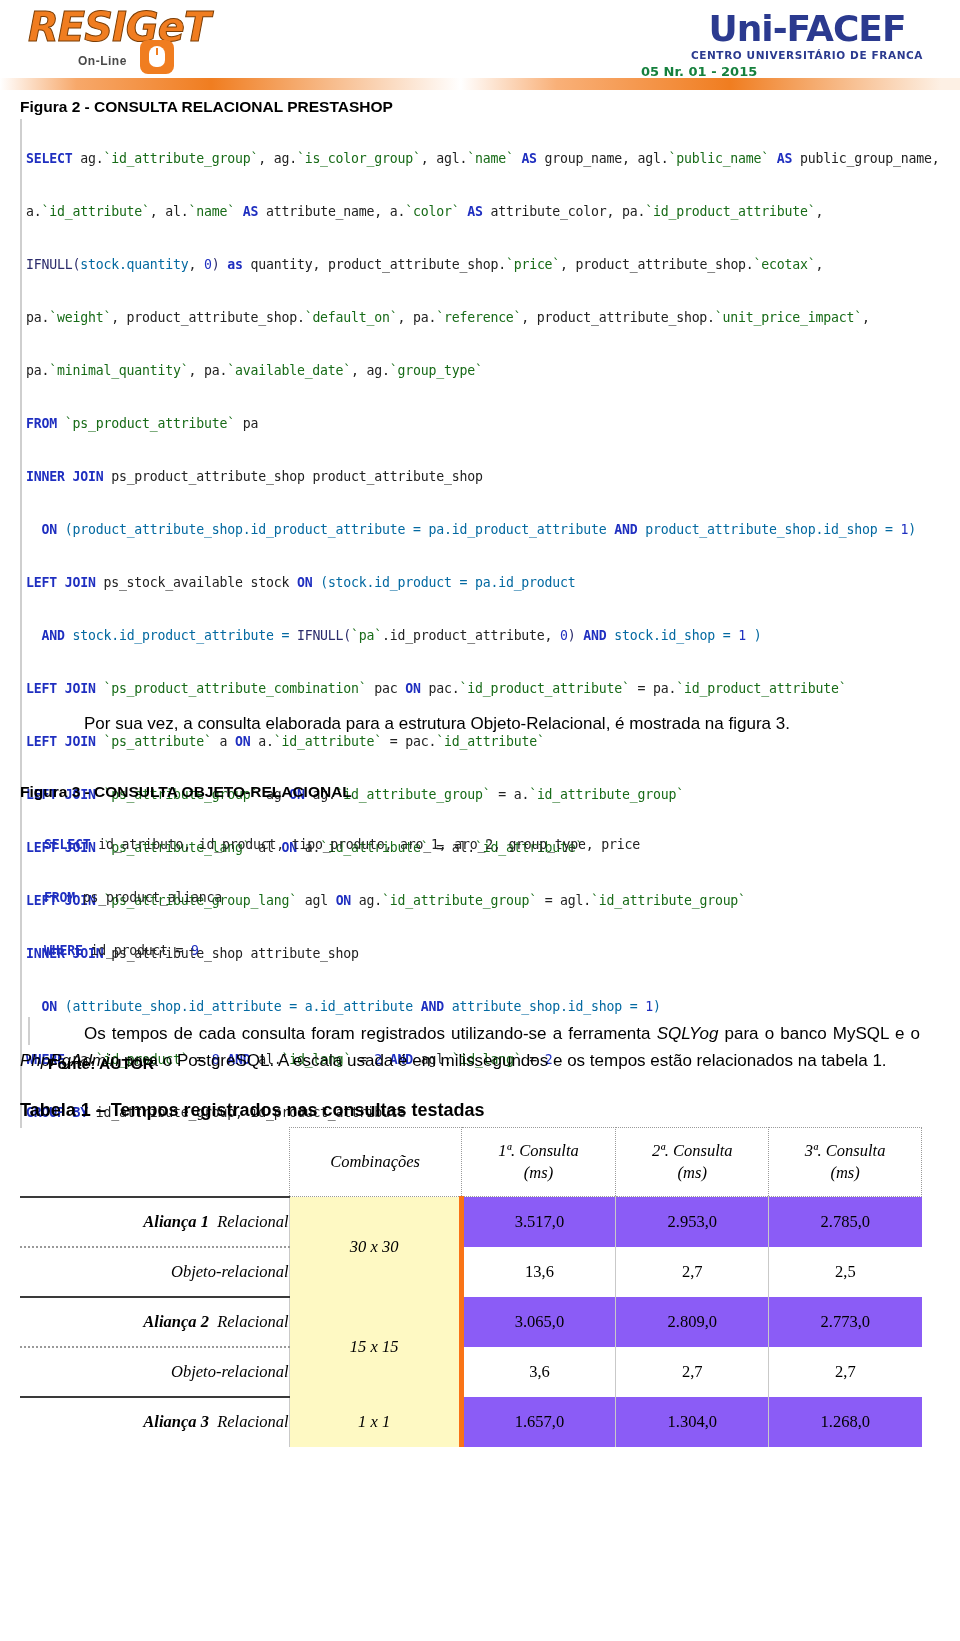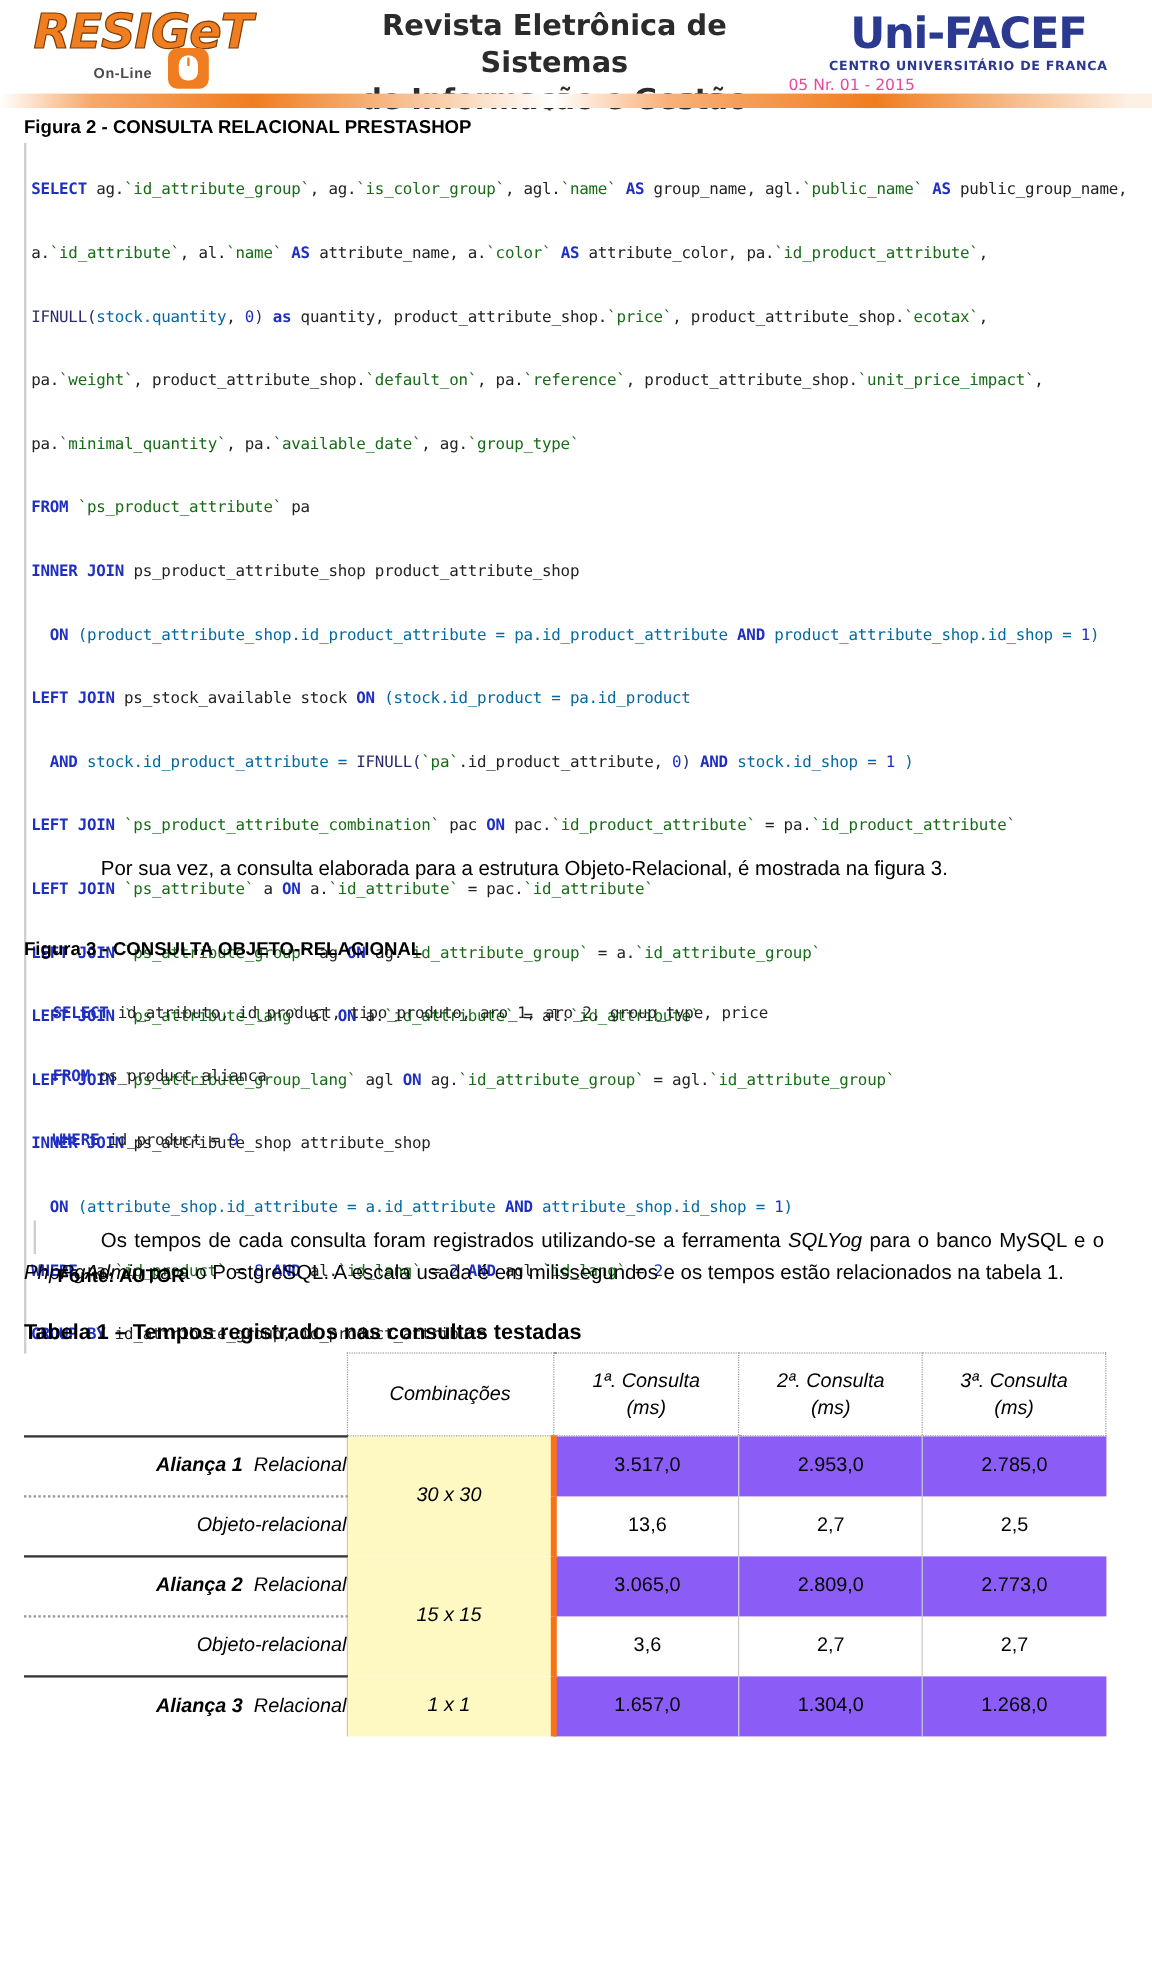--- a/index.html
+++ b/index.html
@@ -96,25 +96,25 @@
   .mh-uni-sub{
     font-family:"DejaVu Sans", sans-serif;
     font-weight:bold;
     font-size:10.5px;
     letter-spacing:0.6px;
     color:#2b3a8f;
     margin-top:1px;
   }
   .mh-issue{
     position:absolute;
-    left:657px; top:64px;
-    font-family:"DejaVu Sans", sans-serif;
-    font-weight:normal;
+    left:641px; top:64px;
+    font-family:"DejaVu Sans", sans-serif;
+    font-weight:bold;
     font-size:13px;
-    color:#ec4899;
+    color:#15803d;
   }
   .mh-bar{
     position:absolute;
     left:0; top:78px;
     width:960px; height:12px;
     background:linear-gradient(90deg,#ffffff 0%,#F7A86A 8%,#F07D20 22%,#ffffff 48%,#F9B078 58%,#F07D20 76%,#fdf0e4 98%);
   }
 
   
   .fig-caption{
@@ -157,20 +157,21 @@
   .codebar{
     border-left:2px solid #cfcfcf;
     padding-left:4px;
   }
 
   
   table.tbl{
     border-collapse:collapse;
     width:902px;
     font-size:16px;
+    font-family:Liberation Serif, serif;
   }
   table.tbl td, table.tbl th{
     padding:0;
     vertical-align:middle;
   }
   .c-lbl{
     width:271px;
     text-align:right;
     padding-right:10px;
     font-style:italic;
@@ -217,24 +218,20 @@
 </head>
 <body>
 
 <div class="masthead">
   <div class="mh-logo">
     <div class="mh-logo-word">RESIGeT</div>
   </div>
   <div class="mh-online">On-Line</div>
   <div class="mh-mouse"></div>
 
-  <div class="mh-title">
-    <div>Revista Eletrônica de Sistemas</div>
-    <div>de Informação e Gestão Tecnológica</div>
-  </div>
 
   <div class="mh-right">
     <div class="mh-uni">Uni-FACEF</div>
     <div class="mh-uni-sub">CENTRO UNIVERSITÁRIO DE FRANCA</div>
   </div>
 
   <div class="mh-issue">05 Nr. 01 - 2015</div>
   <div class="mh-bar"></div>
 </div>
 

